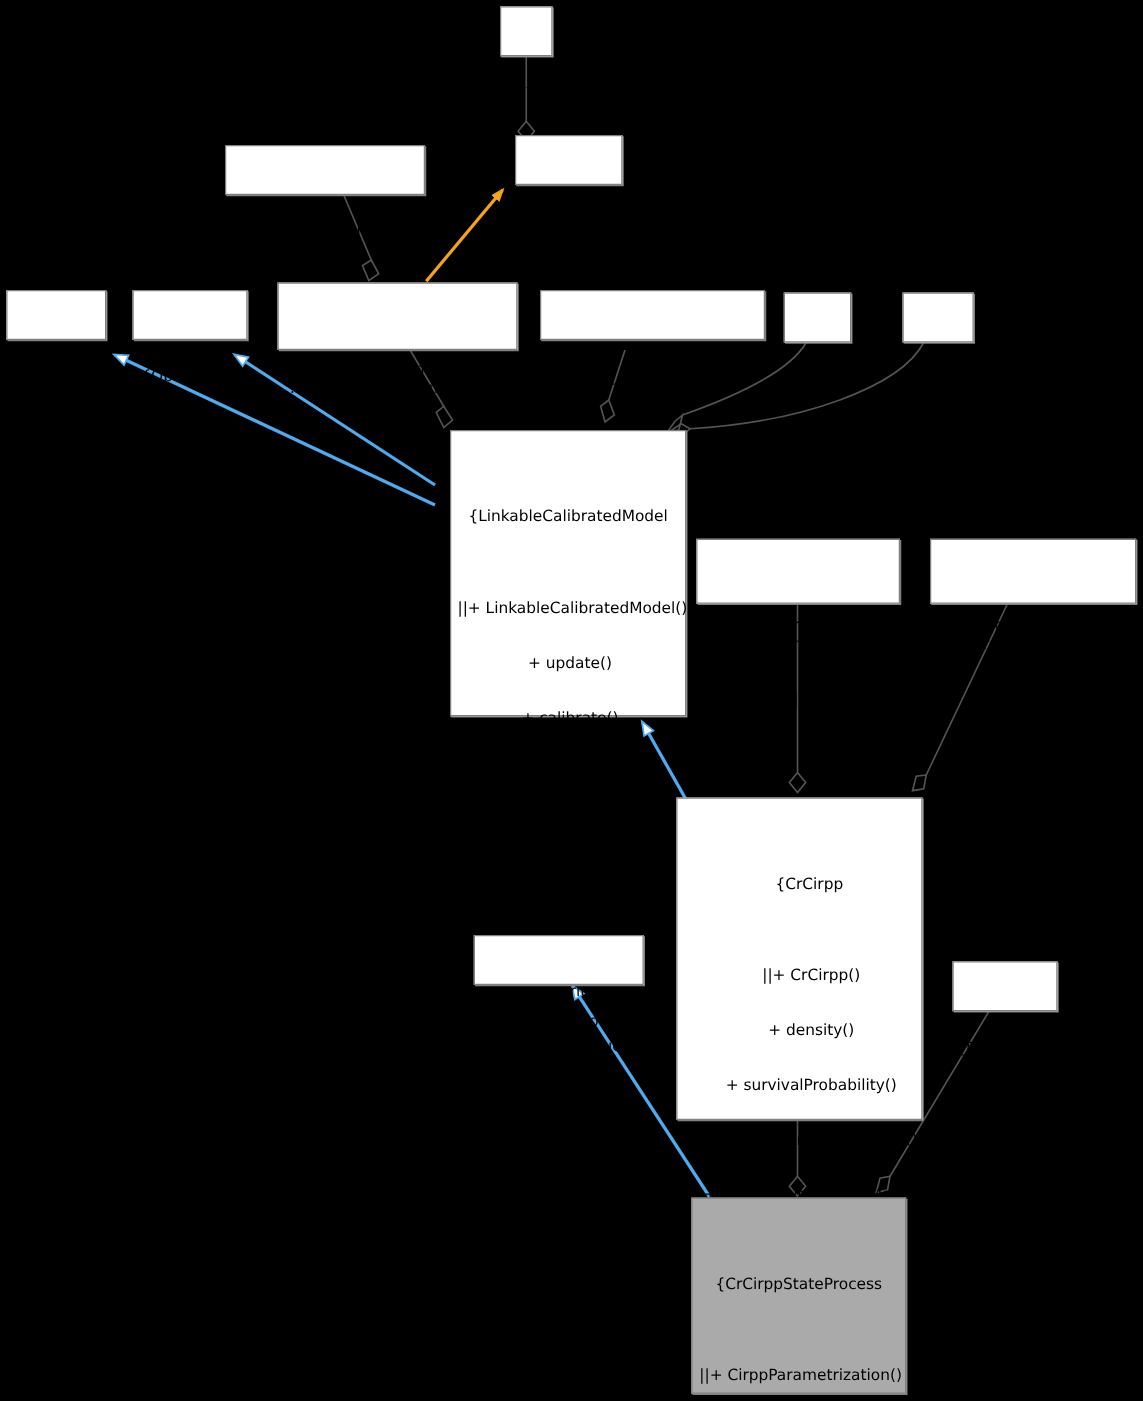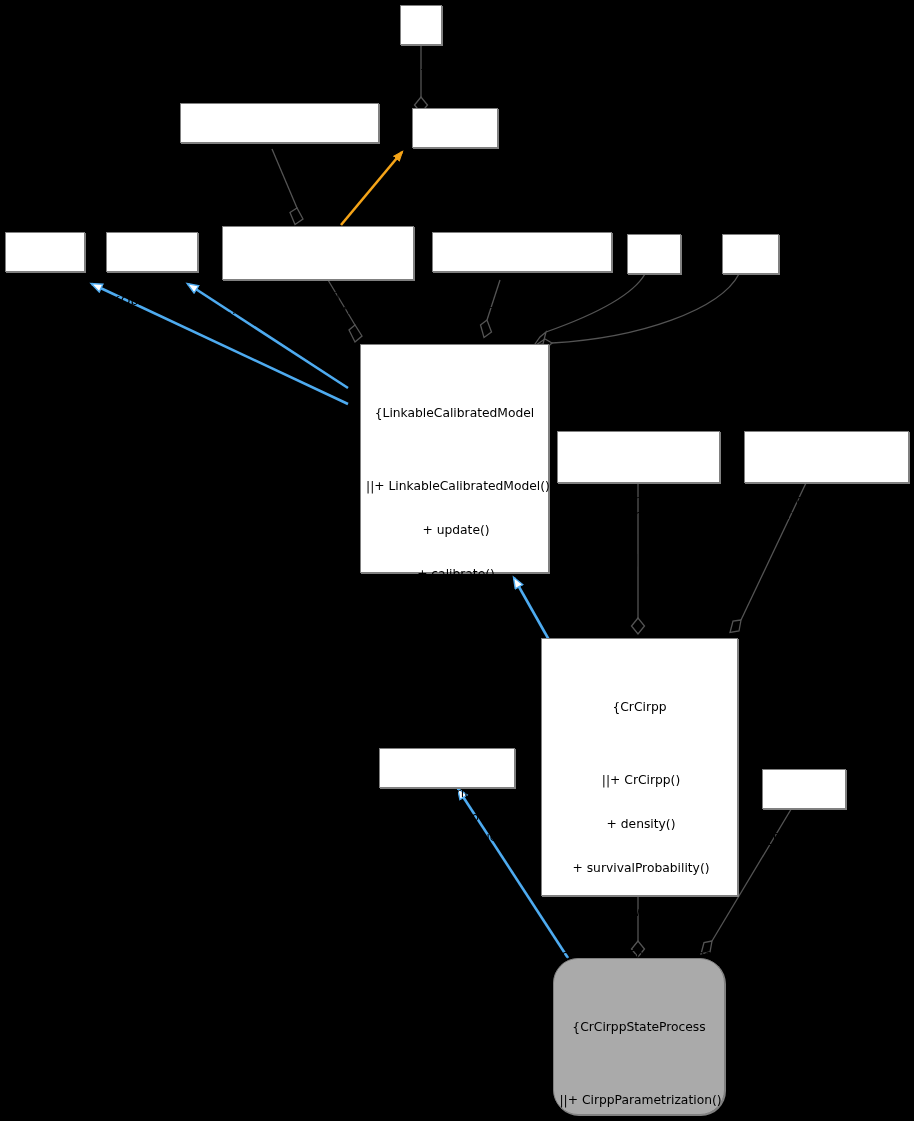--- a/index.html
+++ b/index.html
@@ -136,21 +136,21 @@
     </g>
   </svg>
 
   <div class="node" style="left:400px; top:5px; width:42px; height:40px;">
     <div class="inner">
       <div class="title">{T</div>
       <div class="closer">||}</div>
     </div>
   </div>
 
-  <div class="node" style="left:180px; top:103px; width:199px; height:40px;">
+  <div class="node" style="left:180px; top:116px; width:160px; height:40px;">
     <div class="inner">
       <div class="title">{shared_ptr&lt; Parameter &gt;</div>
       <div class="closer">||}</div>
     </div>
   </div>
 
   <div class="node" style="left:378px; top:108px; width:86px; height:40px;margin-left:34px;">
     <div class="inner">
       <div class="title">{vector&lt; T &gt;</div>
       <div class="closer">||}</div>
@@ -231,21 +231,21 @@
   </div>
 
   <div class="node" style="left:744px; top:431px; width:165px; height:52px;">
     <div class="inner">
       <div class="title">{shared_ptr&lt; QuantExt
 ::CrCirppStateProcess &gt;</div>
       <div class="closer">||}</div>
     </div>
   </div>
 
-  <div class="node" style="left:541px; top:638px; width:197px; height:258px;">
+  <div class="node" style="left:541px; top:638px; width:197px; height:258px;padding-left:16px;">
     <div class="inner">
       <div class="title">{CrCirpp</div>
       <div class="members">
         <div>||+ CrCirpp()</div>
         <div>+ density()</div>
         <div>+ survivalProbability()</div>
         <div>+ densityForwardMeasure()</div>
         <div>+ cumulativeForwardMeasure()</div>
         <div>+ density()</div>
         <div>+ cumulative()</div>
@@ -269,21 +269,21 @@
     </div>
   </div>
 
   <div class="node" style="left:762px; top:769px; width:84px; height:40px;">
     <div class="inner">
       <div class="title">{Discretization</div>
       <div class="closer">||}</div>
     </div>
   </div>
 
-  <div class="node highlight" style="left:553px; top:958px; width:172px; height:157px;border-radius:25px;">
+  <div class="node highlight" style="left:553px; top:958px; width:172px; height:157px;">
     <div class="inner">
       <div class="title">{CrCirppStateProcess</div>
       <div class="members">
         <div>||+ CirppParametrization()</div>
         
         
         
         
         
         

